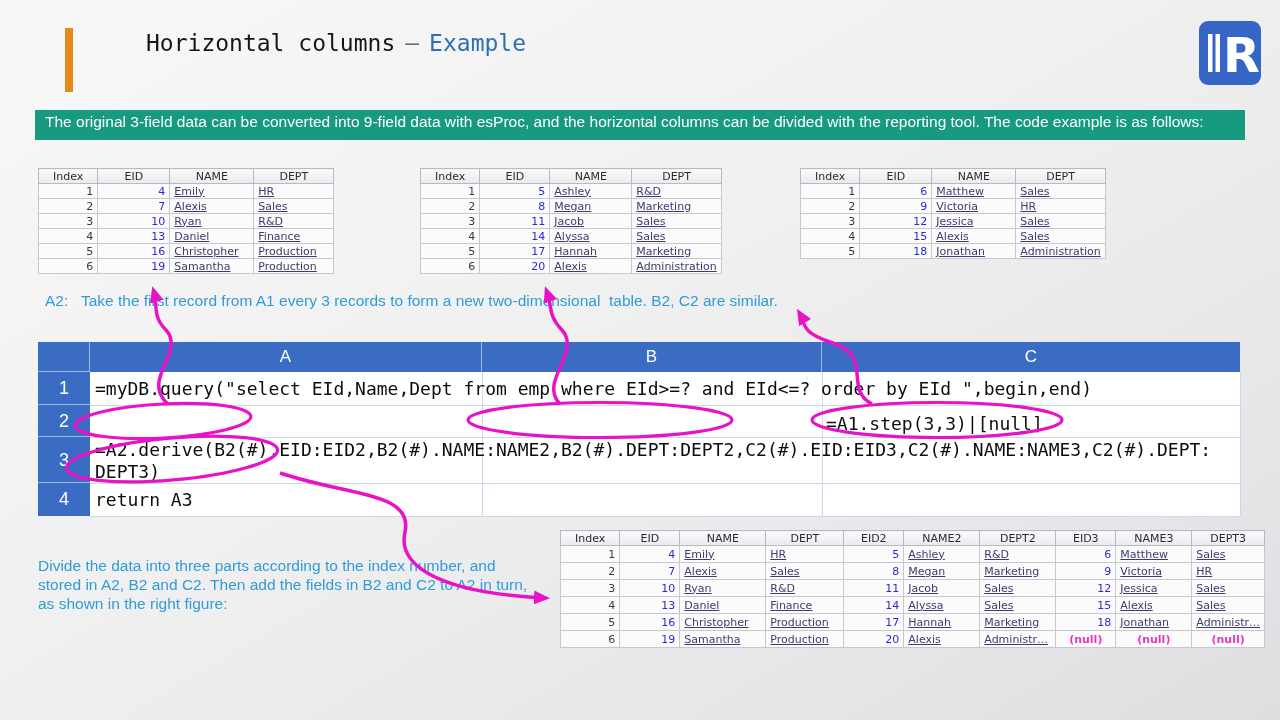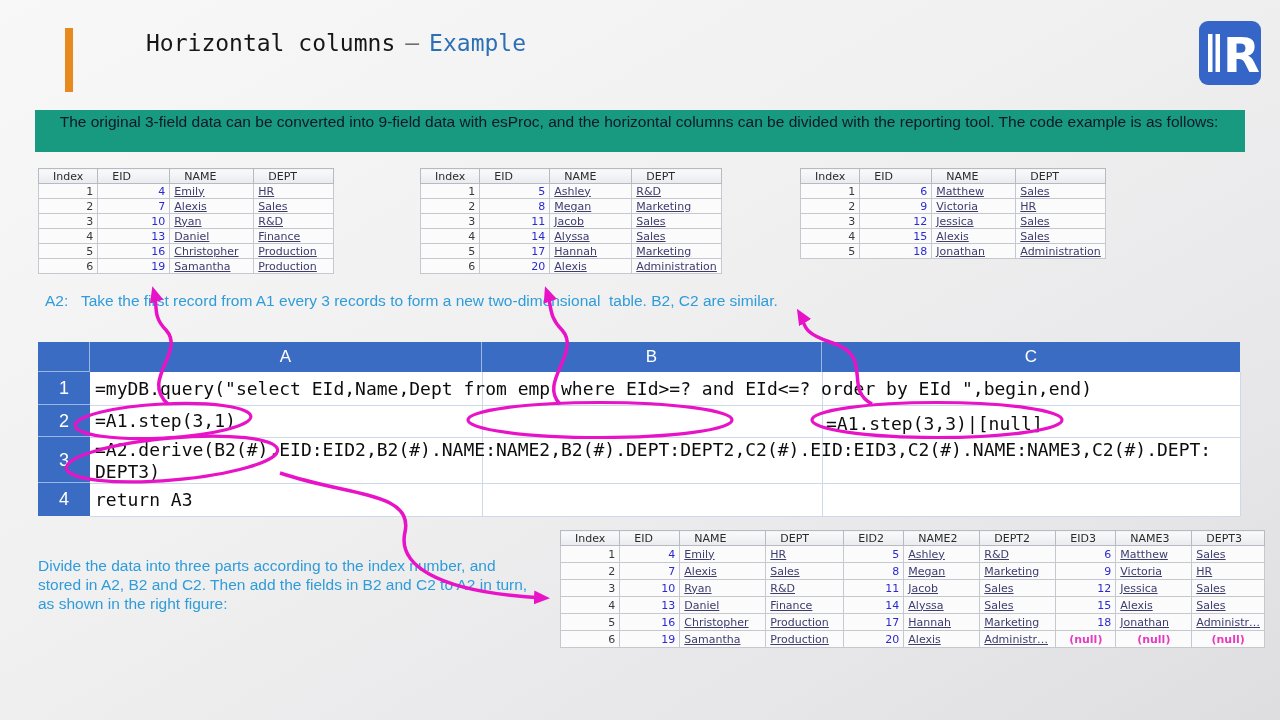--- a/index.html
+++ b/index.html
@@ -10,28 +10,28 @@
   }
   
   .title-bar{position:absolute;left:65px;top:28px;width:8px;height:64px;background:#e8891d;}
   .title{position:absolute;left:100px;top:30px;font-family:"DejaVu Sans Mono",monospace;font-size:23px;white-space:nowrap;}
   .title .t-main{color:#161616;margin-left:46px;}
   .title .t-dash{color:#6d6d6d;margin:0 10px;}
   .title .t-hl{color:#2d6fb5;margin-top:8px;}
   .logo{position:absolute;left:1198px;top:20px;}
   
   .banner{
-    position:absolute;left:35px;top:110px;width:1210px;height:42px;background:#189a81;
-    color:#0f172a;font-size:15.5px;line-height:20px;padding:2px 12px 0 10px;box-sizing:border-box;text-align:center;
+    position:absolute;left:35px;top:110px;width:1210px;height:30px;background:#189a81;
+    color:#ffffff;font-size:15.5px;line-height:20px;padding:2px 12px 0 10px;box-sizing:border-box;
   }
   
   .jtable table{border-collapse:collapse;table-layout:fixed;background:#fbfbfc;font-family:"DejaVu Sans",sans-serif;font-size:11px;}
   .jtable th{
     background:linear-gradient(#f9fafb,#e9ebef);border:1px solid #b7bac2;font-weight:normal;color:#2b2b2b;
-    height:14px;padding:0 14px;overflow:hidden;white-space:nowrap;text-align:left;
+    height:14px;padding:0 14px;overflow:hidden;white-space:nowrap;text-align:center;
   }
   .jtable td{border:1px solid #c5c8ce;height:14px;padding:0 4px;overflow:hidden;white-space:nowrap;background:#fbfbfc;}
   .jtable .c-idx{text-align:right;color:#3a3a3a;}
   .jtable .c-num{text-align:right;color:#2a2ad0;}
   .jtable .c-link{text-align:left;color:#3c3c6e;text-decoration:underline;}
   .jtable .c-null{text-align:center;color:#e83ac1;font-weight:bold;}
   .src-a{position:absolute;left:38px;top:168px;}
   .src-b{position:absolute;left:420px;top:168px;}
   .src-c{position:absolute;left:800px;top:168px;}
   .result{position:absolute;left:560px;top:530px;}
@@ -260,21 +260,20 @@
   <div class="g-blue g-r3">3</div>
   <div class="g-blue g-r4">4</div>
   <div class="g-vline" style="left:482px;"></div>
   <div class="g-vline" style="left:822px;"></div>
   <div class="g-vline" style="left:1240px;"></div>
   <div class="g-hline" style="top:405px;"></div>
   <div class="g-hline" style="top:437px;"></div>
   <div class="g-hline" style="top:483px;"></div>
   <div class="g-hline" style="top:516px;"></div>
   <div class="g-cell cell-a1">=myDB.query("select EId,Name,Dept from emp where EId&gt;=? and EId&lt;=? order by EId ",begin,end)</div>
-  <div class="g-cell cell-a2">=A1.step(3,1)</div>
   <div class="g-cell cell-c2">=A1.step(3,3)|[null]</div>
   <div class="g-cell cell-a3">=A2.derive(B2(#).EID:EID2,B2(#).NAME:NAME2,B2(#).DEPT:DEPT2,C2(#).EID:EID3,C2(#).NAME:NAME3,C2(#).DEPT:DEPT3)</div>
   <div class="g-cell cell-a4">return A3</div>
 
   <div class="bottom-note">Divide the data into three parts according to the index number, and stored in A2, B2 and C2. Then add the fields in B2 and C2 to A2 in turn, as shown in the right figure:</div>
 
   <div class="jtable result">
       <table>
         <colgroup>
           <col style="width: 38px;">

